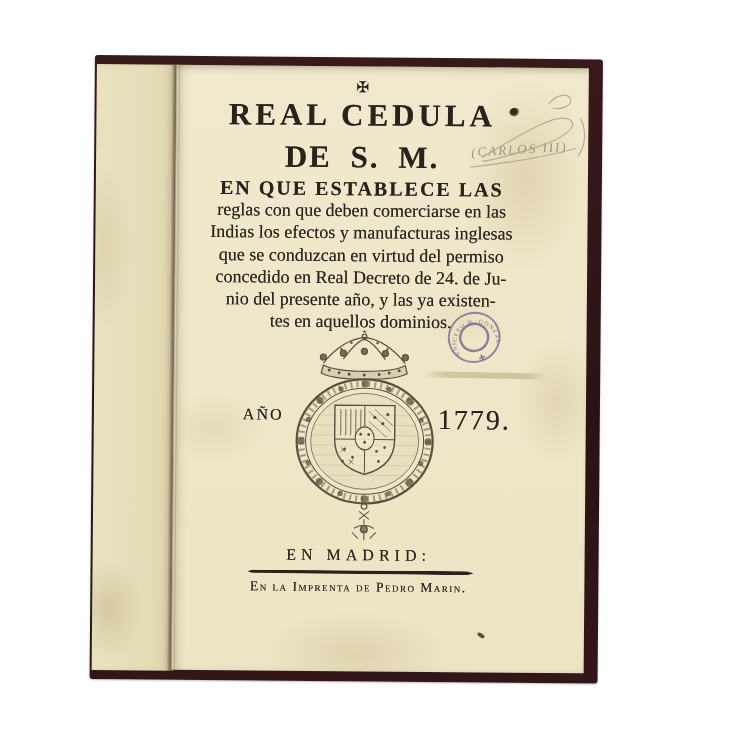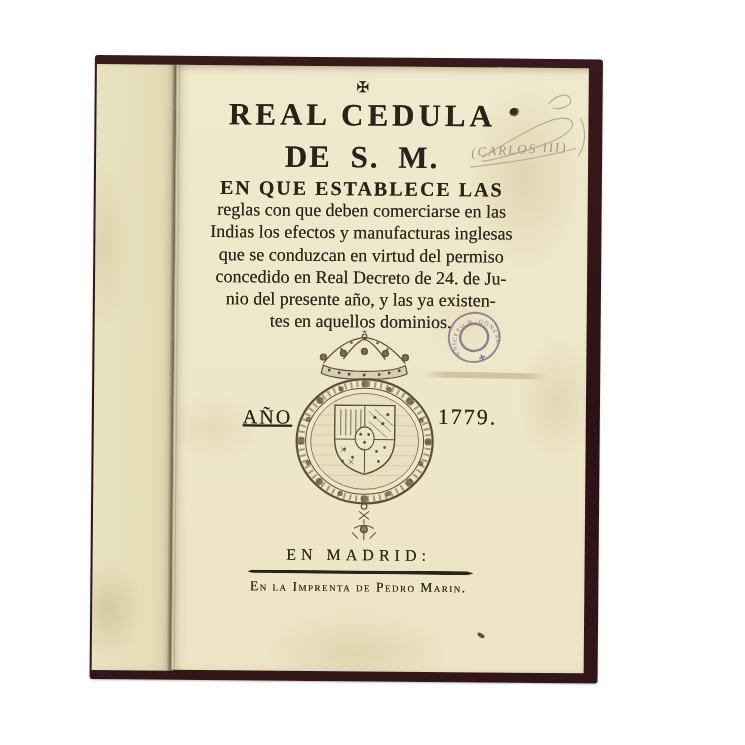--- a/index.html
+++ b/index.html
@@ -38,22 +38,22 @@
     background:linear-gradient(90deg, rgba(60,45,20,0), rgba(60,45,20,.5) 45%, rgba(250,245,220,.35) 72%, rgba(60,45,20,.2));
   }
   
   .content{position:absolute;left:0;top:0;width:374px;height:605px;text-align:center;}
   .ink{color:#2a231b;text-shadow:0 0 .5px rgba(42,35,27,.65);}
   .ornament{position:absolute;top:12px;left:0;width:374px;font-size:15px;}
   .title{position:absolute;top:31px;left:0;width:374px;font-size:31px;font-weight:700;letter-spacing:4px;}
   .title2{position:absolute;top:73px;left:0;width:374px;font-size:31px;font-weight:700;letter-spacing:2px;word-spacing:9px;}
   .heading{position:absolute;top:111px;left:0;width:374px;font-size:20px;font-weight:700;letter-spacing:2px;}
   .bodyblock{position:absolute;top:133px;left:27px;width:320px;font-size:18px;line-height:22.3px;}
-  .year-label{position:absolute;top:340px;left:70px;font-size:20px;letter-spacing:2px;text-decoration:underline;}
-  .year-value{position:absolute;top:337px;left:265px;font-size:22px;letter-spacing:2px;}
+  .year-label{position:absolute;top:340px;left:70px;font-size:16px;letter-spacing:2px;}
+  .year-value{position:absolute;top:337px;left:265px;font-size:28px;letter-spacing:2px;}
   .madrid{position:absolute;top:480px;left:0;width:374px;font-size:16px;letter-spacing:5px;}
   .rule{
     position:absolute;top:504px;left:76px;width:226px;height:4px;background:#2a231b;
     clip-path:polygon(0% 50%,2% 10%,97% 0%,100% 55%,97% 100%,2% 85%);
   }
   .imprint{position:absolute;top:513px;left:0;width:374px;font-size:13.5px;font-variant:small-caps;letter-spacing:1.5px;}
   
   .pencil-note{
     position:absolute;top:74px;left:296px;font-size:13px;letter-spacing:2px;
     color:#9c957f;transform:rotate(-4deg);font-style:italic;white-space:nowrap;

